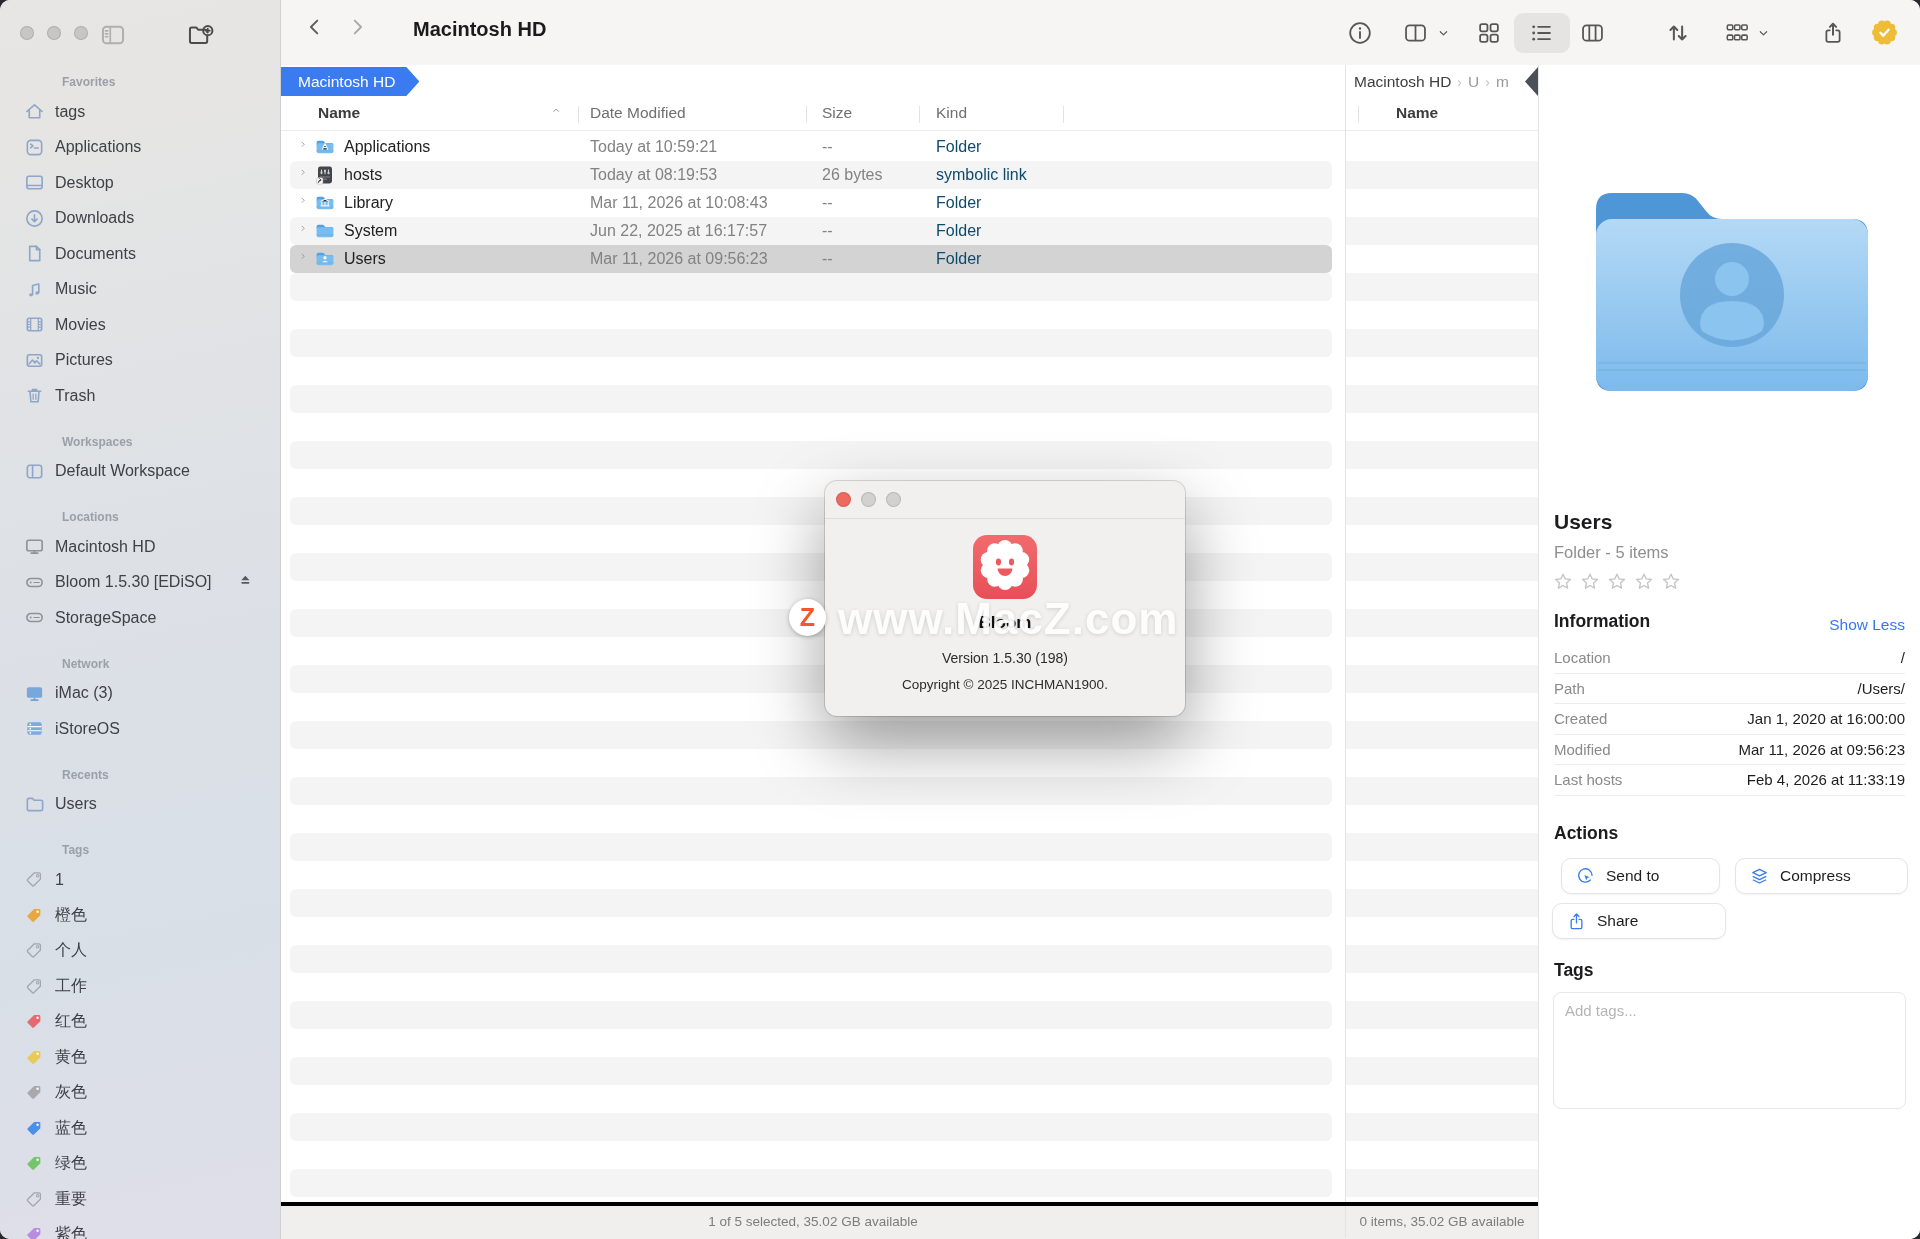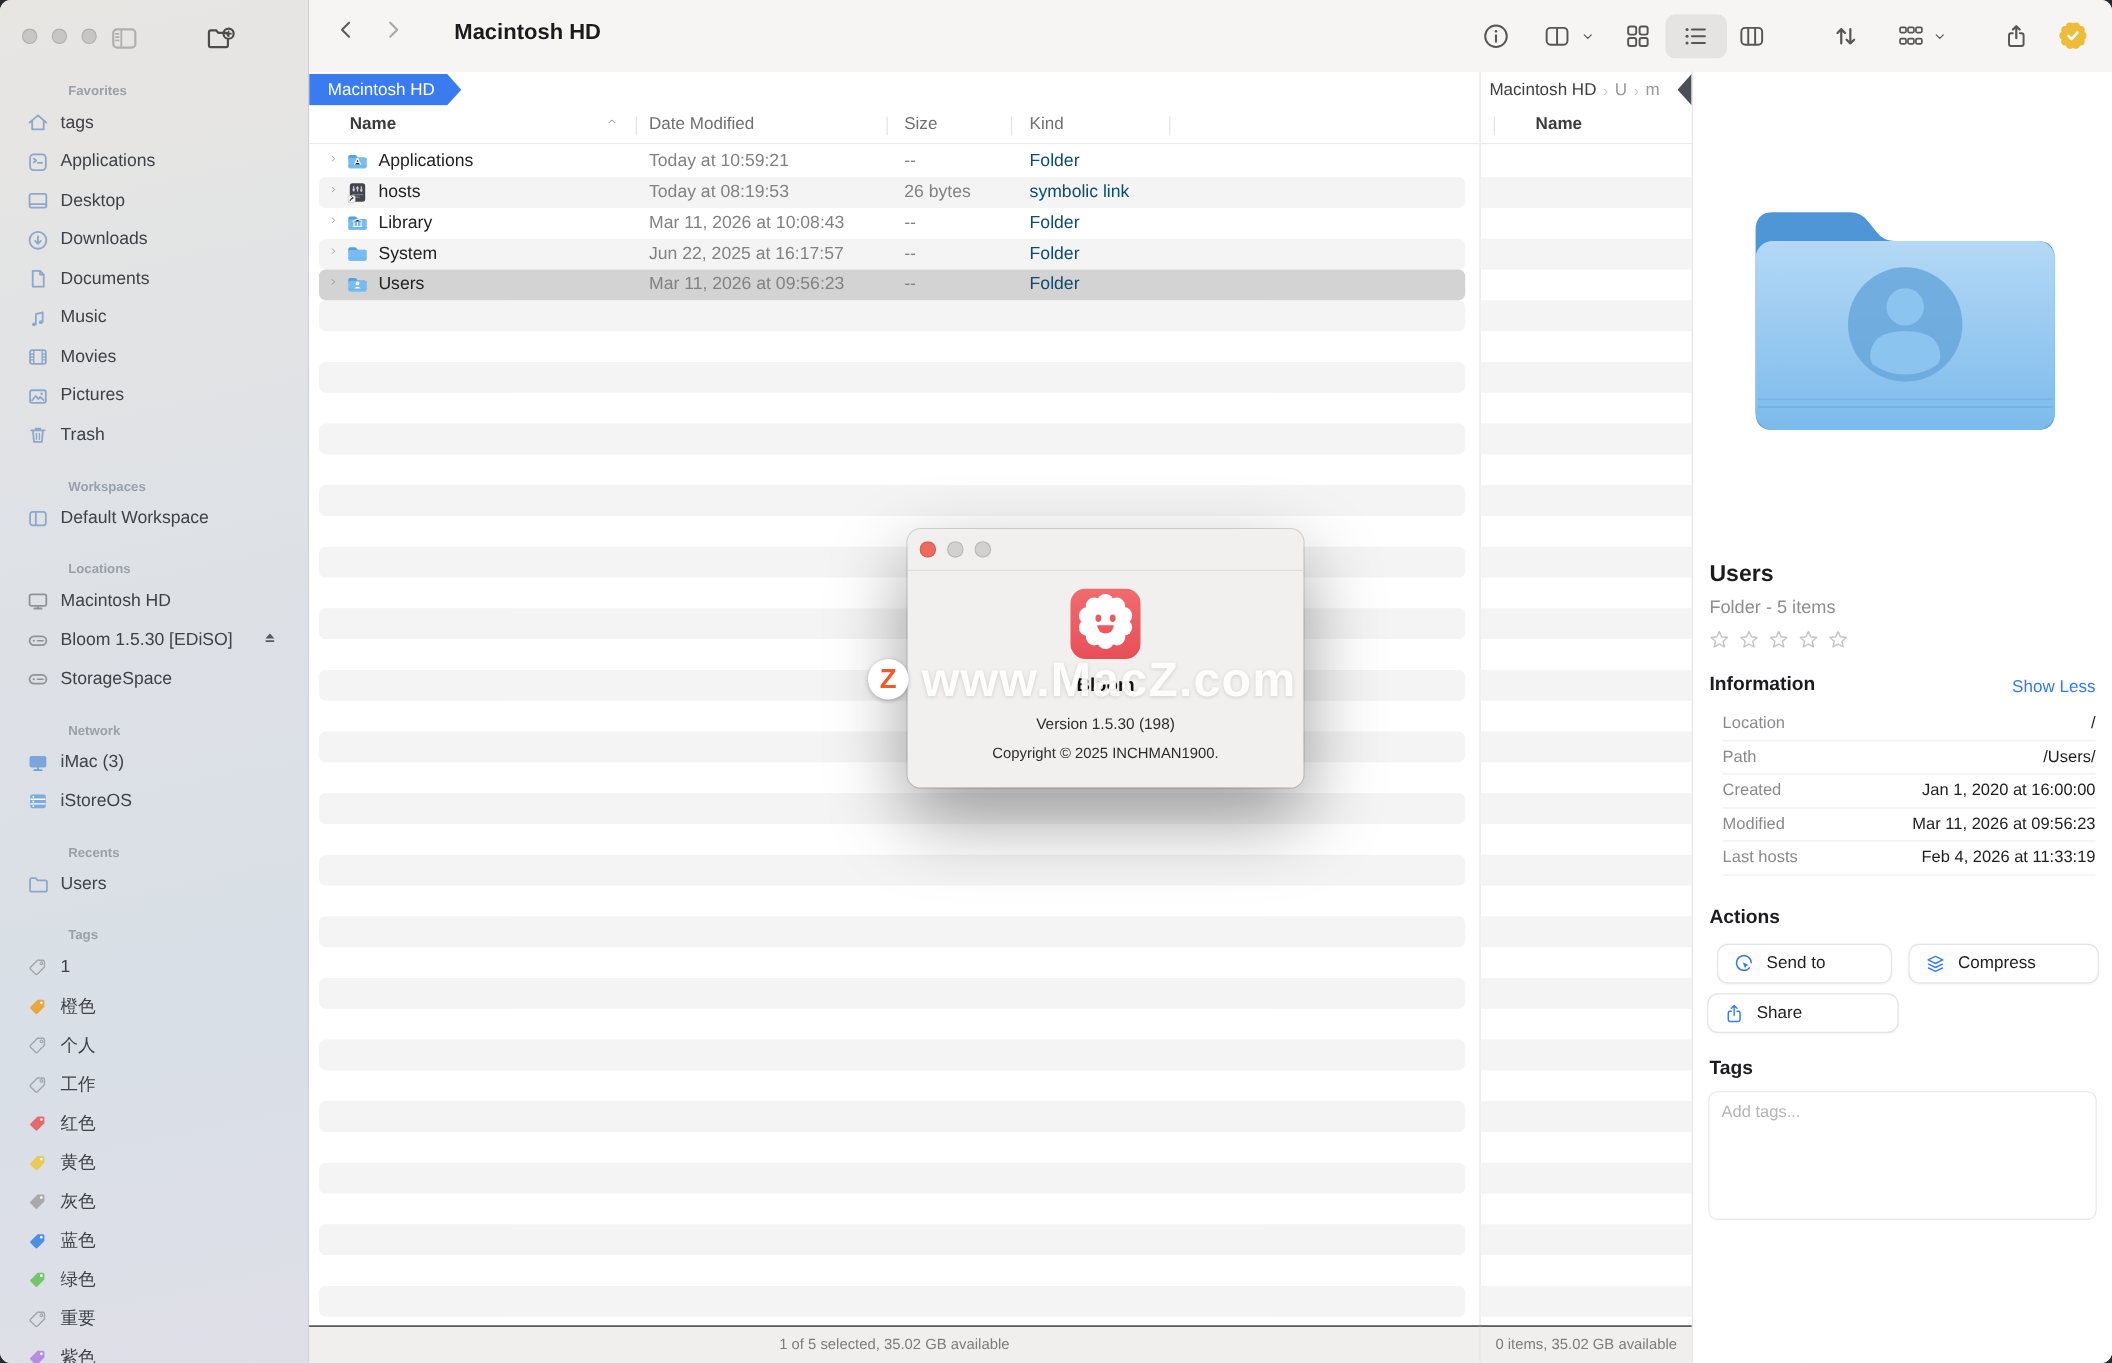--- a/index.html
+++ b/index.html
@@ -43,33 +43,33 @@
   .stripe.odd{background:#f4f4f4;}
   .stripe.sel{background:#d4d3d3;}
   .frow{position:absolute;left:0;right:0;height:28px;line-height:28px;font-size:16px;color:#222;}
   .frow .dis{position:absolute;left:19px;top:0;color:#8b8b8b;display:flex;align-items:center;height:28px;}
   .frow .fic{position:absolute;left:34px;top:4px;}
   .frow .nm{position:absolute;left:63px;}
   .frow .dt{position:absolute;left:309px;color:#828282;}
   .frow .sz{position:absolute;left:541px;color:#828282;}
   .frow .kd{position:absolute;left:655px;color:#0c4a6e;}
   
-  .statusbar{position:absolute;left:281px;bottom:0;width:1360px;height:33px;background:#f0efee;border-top:1px solid #000000;font-size:13.5px;color:#7c7c7c;margin-top:32px;}
+  .statusbar{position:absolute;left:281px;bottom:0;width:1360px;height:33px;background:#f0efee;border-top:4px solid #000000;font-size:13.5px;color:#7c7c7c;margin-top:32px;}
   .statusbar .s-left{position:absolute;left:0;width:1064px;text-align:center;line-height:32px;}
   .statusbar .s-right{position:absolute;left:1064px;width:193px;text-align:center;line-height:32px;border-left:1px solid #e3e3e3;box-sizing:border-box;}
   
   .preview{position:absolute;left:1538px;top:65px;width:382px;bottom:0;background:#fff;border-left:1px solid #e3e3e3;box-sizing:border-box;}
   .pv-foldericon{position:absolute;left:47px;top:102px;}
   .pv-title{position:absolute;left:15px;top:445px;font-size:21px;font-weight:700;color:#1c1c1e;}
   .pv-sub{position:absolute;left:15px;top:478px;font-size:16.5px;color:#8e8e90;}
   .pv-stars{position:absolute;left:13px;top:506px;display:flex;gap:5px;color:#c4c4c6;}
   .pv-h{position:absolute;left:15px;font-size:17.5px;font-weight:700;color:#1c1c1e;}
   .pv-showless{position:absolute;right:15px;top:551px;font-size:15.5px;color:#3478f6;cursor:pointer;}
   .pv-rows{position:absolute;left:15px;right:15px;top:578px;}
-  .pv-row{position:relative;height:29.5px;line-height:29.5px;border-bottom:1px solid #ededed;font-size:15px;margin-left:12px;}
+  .pv-row{position:relative;height:29.5px;line-height:29.5px;border-bottom:1px solid #ededed;font-size:15px;}
   .pv-row .l{color:#8a8a8c;}
   .pv-row .v{position:absolute;right:0;top:0;color:#1d1d1f;}
   .pv-btn{position:absolute;height:36px;background:#fff;border:1px solid #e4e4e4;border-radius:10px;box-shadow:0 1px 2px rgba(0,0,0,.05);display:flex;align-items:center;padding-left:13px;box-sizing:border-box;font-size:15.5px;color:#1d1d1f;cursor:pointer;}
   .pv-btn .bic{color:#3b7bf0;margin-right:10px;display:flex;}
   .pv-tagbox{position:absolute;left:14px;right:14px;top:927px;height:117px;border:1px solid #e7e7e7;border-radius:8px;box-sizing:border-box;padding:9px 11px;font-size:15px;color:#b5b5b7;background:#fff;}
   
   .dialog{position:absolute;left:825px;top:481px;width:360px;height:235px;background:#f1f0ef;border-radius:12px;box-shadow:0 28px 70px rgba(0,0,0,.38),0 0 0 1px rgba(0,0,0,.14);z-index:40;}
   .dlg-titlebar{position:absolute;left:0;top:0;right:0;height:37px;border-bottom:1px solid #dedddc;}
   .dlg-traffic{position:absolute;left:11px;top:11px;display:flex;gap:10px;}
   .dlg-traffic span{width:15px;height:15px;border-radius:50%;box-sizing:border-box;border:0.5px solid rgba(0,0,0,.12);}

